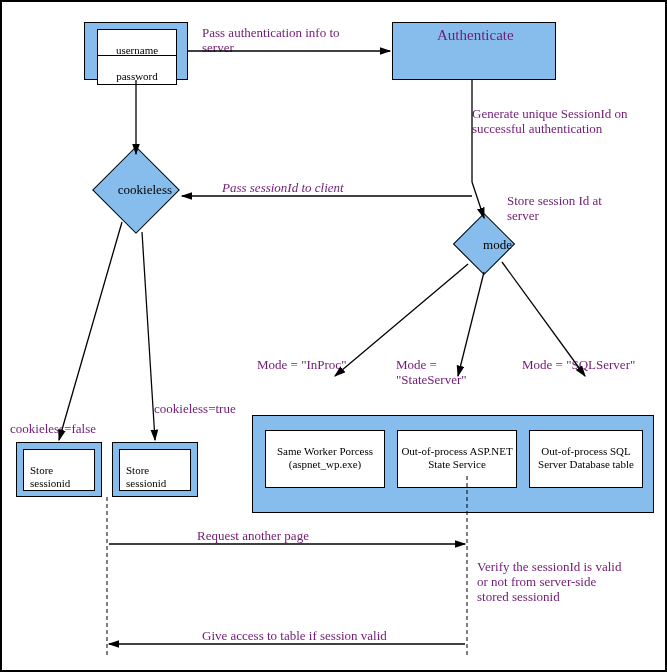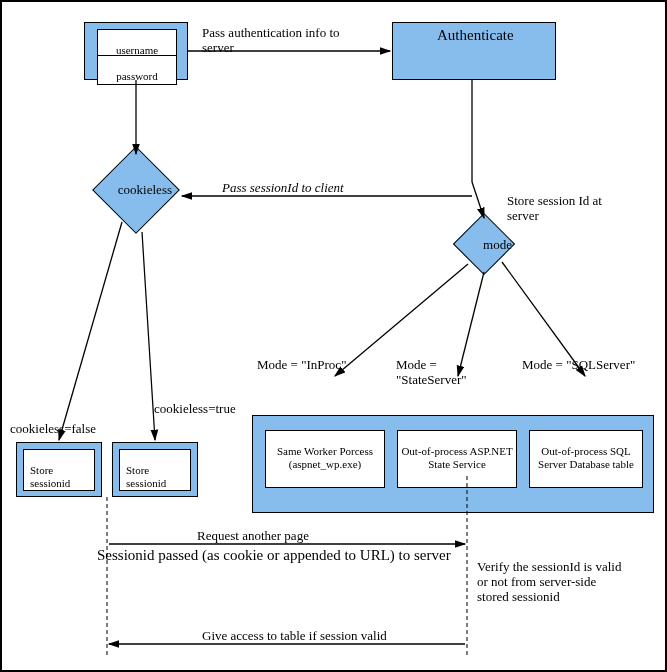--- a/index.html
+++ b/index.html
@@ -28,21 +28,21 @@
     box-sizing: border-box;
     text-align: center;
     font-size: 11px;
     padding: 14px 3px;
     line-height: 1.15;
   }
   .label {
     position: absolute;
     font-size: 13px;
     line-height: 1.15;
-    color: #000000;
+    color: #701a75;
   }
   .diamond {
     position: absolute;
     background: #87bdec;
     border: 1px solid #000;
     transform: rotate(45deg);
     box-sizing: border-box;
   }
   .diamond-label {
     position: absolute;
@@ -72,20 +72,21 @@
     <div class="label" style="left:44px; top:4px; font-size:15px;">Authenticate</div>
   </div>
 
   <div class="diamond" style="left:103px; top:157px; width:62px; height:62px;"></div>
   <div class="diamond-label" style="left:100px; top:180px; width:70px;">cookieless</div>
 
   <div class="diamond" style="left:460px; top:220px; width:44px; height:44px;"></div>
   <div class="diamond-label" style="left:456px; top:235px; width:54px;">mode</div>
 
   <div class="label" style="left:200px; top:24px; width:140px;">Pass authentication info to server</div>
+  <div class="label" style="left:470px; top:105px; width:160px;">Generate unique SessionId on successful authentication</div>
   <div class="label" style="left:220px; top:179px;font-style:italic;">Pass sessionId to client</div>
   <div class="label" style="left:505px; top:192px; width:110px;">Store session Id at server</div>
 
   <div class="label" style="left:8px; top:420px;">cookieless=false</div>
   <div class="label" style="left:152px; top:400px;">cookieless=true</div>
 
   <div class="box" style="left:14px; top:440px; width:86px; height:55px;">
     <div class="inner-box" style="left:6px; top:6px; width:72px; height:42px; text-align:left; padding-left:6px;">Store sessionid</div>
   </div>
   <div class="box" style="left:110px; top:440px; width:86px; height:55px;">
@@ -96,21 +97,20 @@
   <div class="label" style="left:394px; top:356px; width:90px;">Mode = "StateServer"</div>
   <div class="label" style="left:520px; top:356px;">Mode = "SQLServer"</div>
 
   <div class="box" style="left:250px; top:376px; width:402px; height:98px;margin-top:37px;">
     <div class="inner-box" style="left:12px; top:14px; width:120px; height:58px;">Same Worker Porcess (aspnet_wp.exe)</div>
     <div class="inner-box" style="left:144px; top:14px; width:120px; height:58px;">Out-of-process ASP.NET State Service</div>
     <div class="inner-box" style="left:276px; top:14px; width:114px; height:58px;">Out-of-process SQL Server Database table</div>
   </div>
 
   <div class="label" style="left:195px; top:527px;">Request another page</div>
-  <div class="label" style="left:95px; top:545px; width:360px; font-size:15px;">Sessionid passed (as cookie or appended to URL) to server</div>
   <div class="label" style="left:475px; top:558px; width:145px;">Verify the sessionId is valid or not from server-side stored sessionid</div>
   <div class="label" style="left:200px; top:627px;">Give access to table if session valid</div>
 
   <svg class="arrows">
     <defs>
       <marker id="ah" markerWidth="10" markerHeight="10" refX="8" refY="3" orient="auto" markerUnits="strokeWidth">
         <path d="M0,0 L9,3 L0,6 Z" fill="#000"></path>
       </marker>
     </defs>
 

